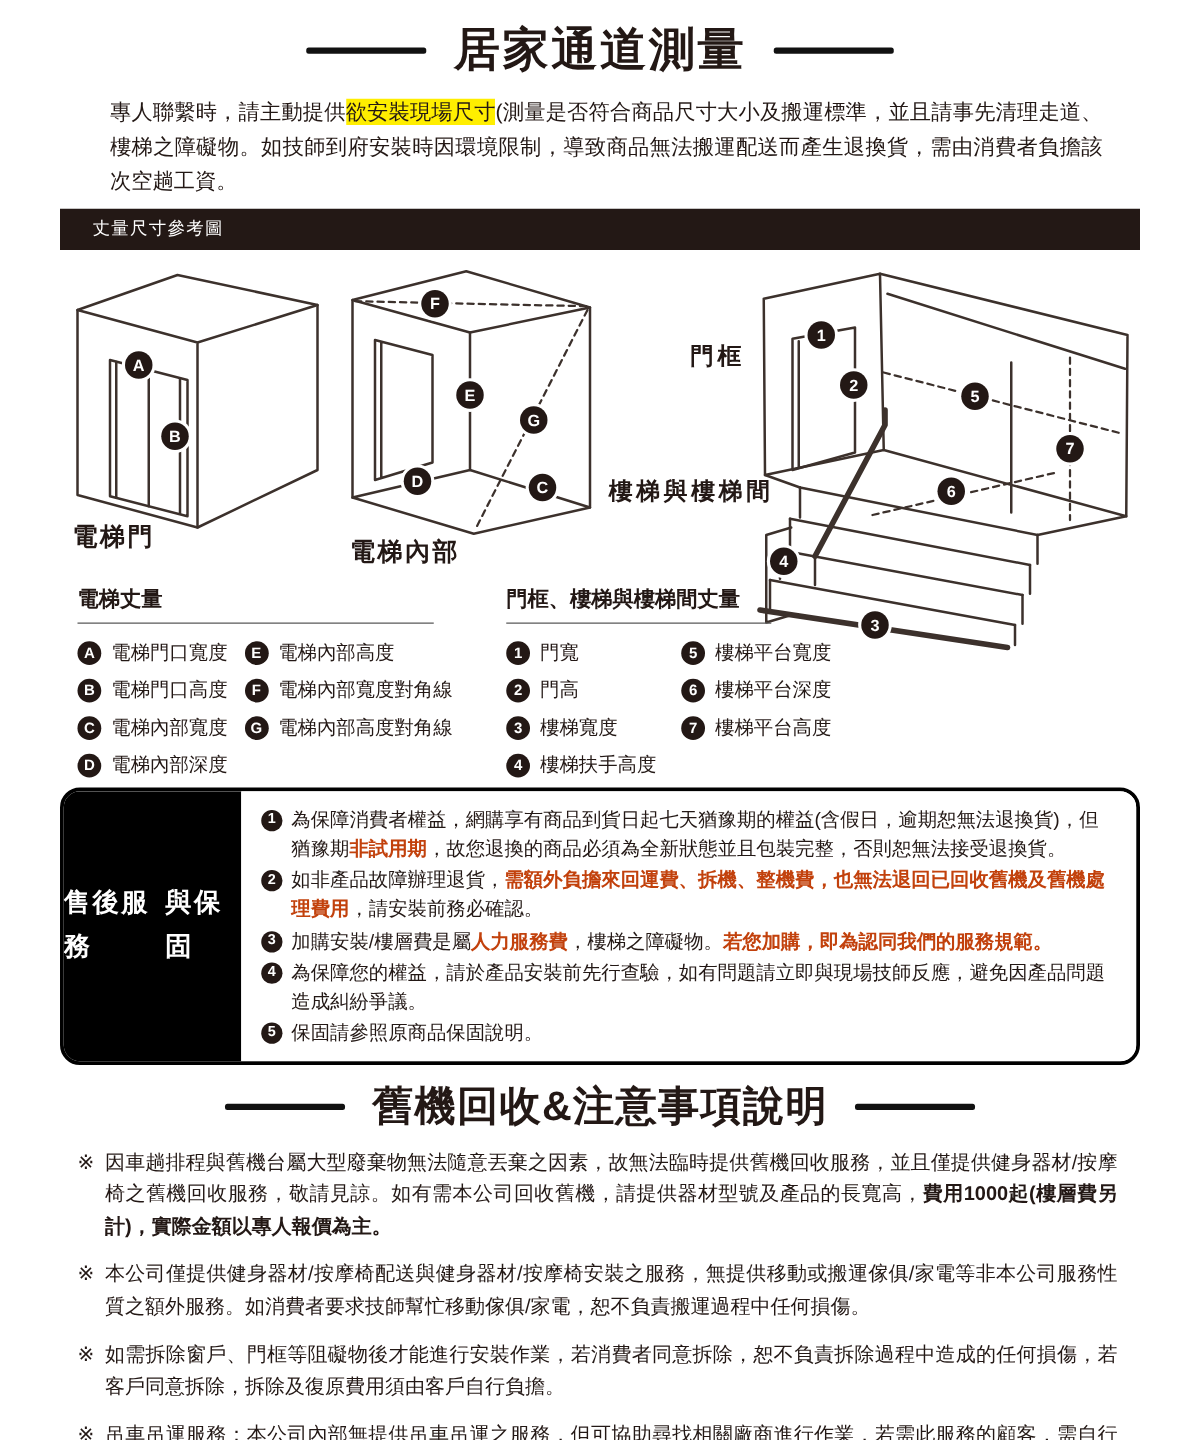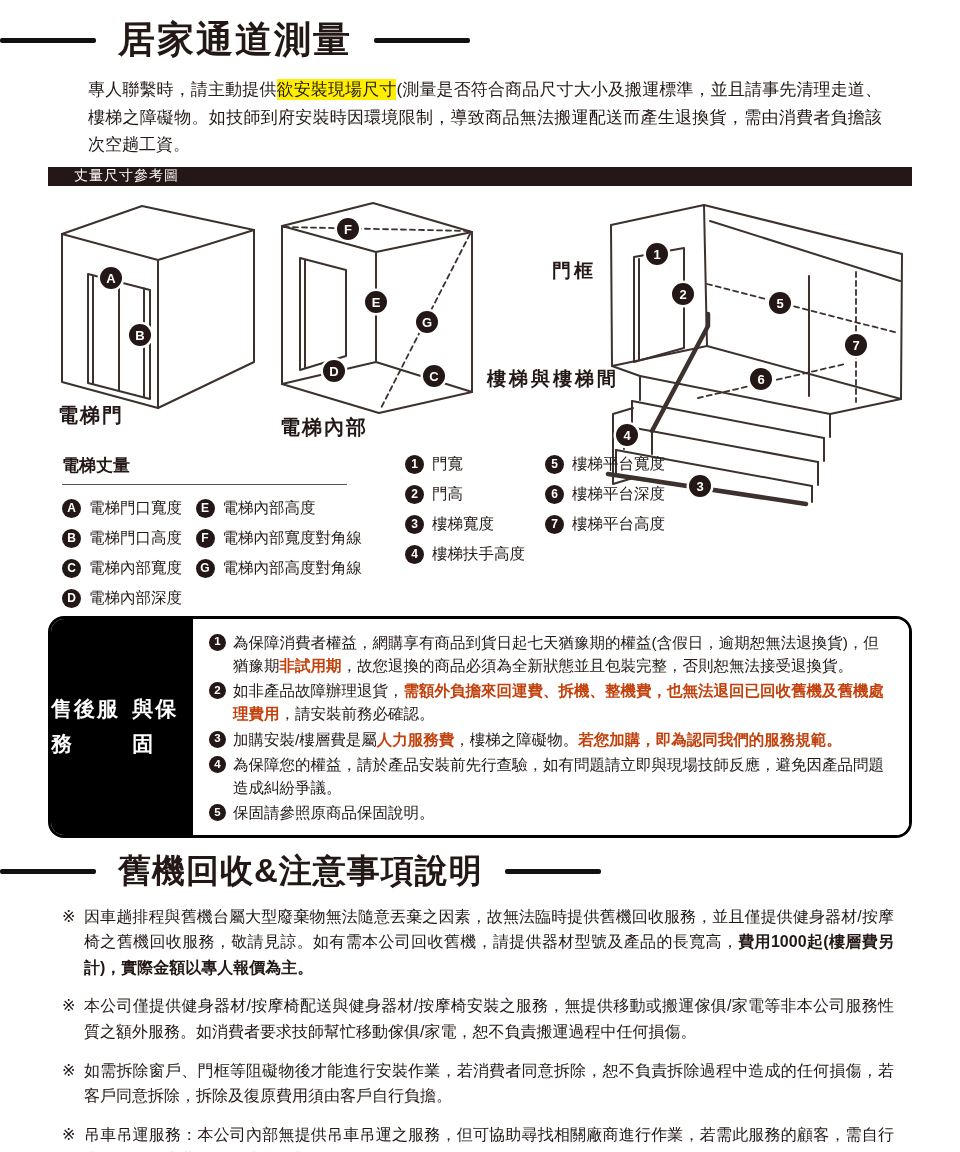--- a/index.html
+++ b/index.html
@@ -2,31 +2,31 @@
 <html><head>
 <meta charset="utf-8">
 <style>
   html,body{margin:0;padding:0;background:#fff;}
   body{
     width:960px;height:1152px;overflow:hidden;position:relative;
     font-family:"Liberation Sans","DejaVu Sans",sans-serif;
     color:#231815;
   }
   
-  .sec-title{display:flex;align-items:center;gap:22px;}
+  .sec-title{display:flex;align-items:center;justify-content:center;gap:22px;}
   .sec-title .bar{width:96px;height:5px;background:#111;border-radius:2px;}
   .t1{padding-top:14px;height:52px;}
   .t1 .txt{font-size:37px;font-weight:bold;letter-spacing:2px;}
   .t2{margin-top:10px;height:48px;}
   .t2 .txt{font-size:33px;font-weight:bold;letter-spacing:1px;}
   
   .intro{margin:10px 78px 0 88px;font-size:17px;line-height:1.62;text-align:justify;}
   .intro .highlight{background:#ffee00;padding:1px 0;font-family:Liberation Serif, serif;}
   
-  .ref-bar{margin:8px 48px 0;background:#231815;color:#fff;height:19px;
+  .ref-bar{margin:8px 48px 0;background:#231815;color:#fff;height:33px;
     display:flex;align-items:center;padding-left:26px;font-size:14px;letter-spacing:1px;}
   
   .diagrams{position:relative;height:422px;}
   .diagrams svg{position:absolute;overflow:visible;}
   .dlabel{position:absolute;font-weight:bold;color:#231815;text-align:center;}
   .lab-big{font-size:20px;letter-spacing:2px;}
   .lab-mid{font-size:19px;letter-spacing:3px;}
   line,path,polyline,polygon{stroke:#3c312c;stroke-width:2;fill:none;stroke-linejoin:round;stroke-linecap:round;}
   .dash{stroke-dasharray:5 4;stroke-width:1.8;}
   .thick{stroke-width:4.5;}
@@ -223,20 +223,21 @@
 
           <div class="leg-item">
             <span class="mk">G</span>
             <span class="leg-label">電梯內部高度對角線</span>
           </div>
         </div>
     </div>
   </div>
 
   <div class="legend" style="left:405px;top:268px;width:300px">
+    <div class="leg-head" style="width:212px">門框、樓梯與樓梯間丈量</div>
     <div class="leg-cols">
       <div style="width:140px">
 
           <div class="leg-item">
             <span class="mk">1</span>
             <span class="leg-label">門寬</span>
           </div>
 
           <div class="leg-item">
             <span class="mk">2</span>

